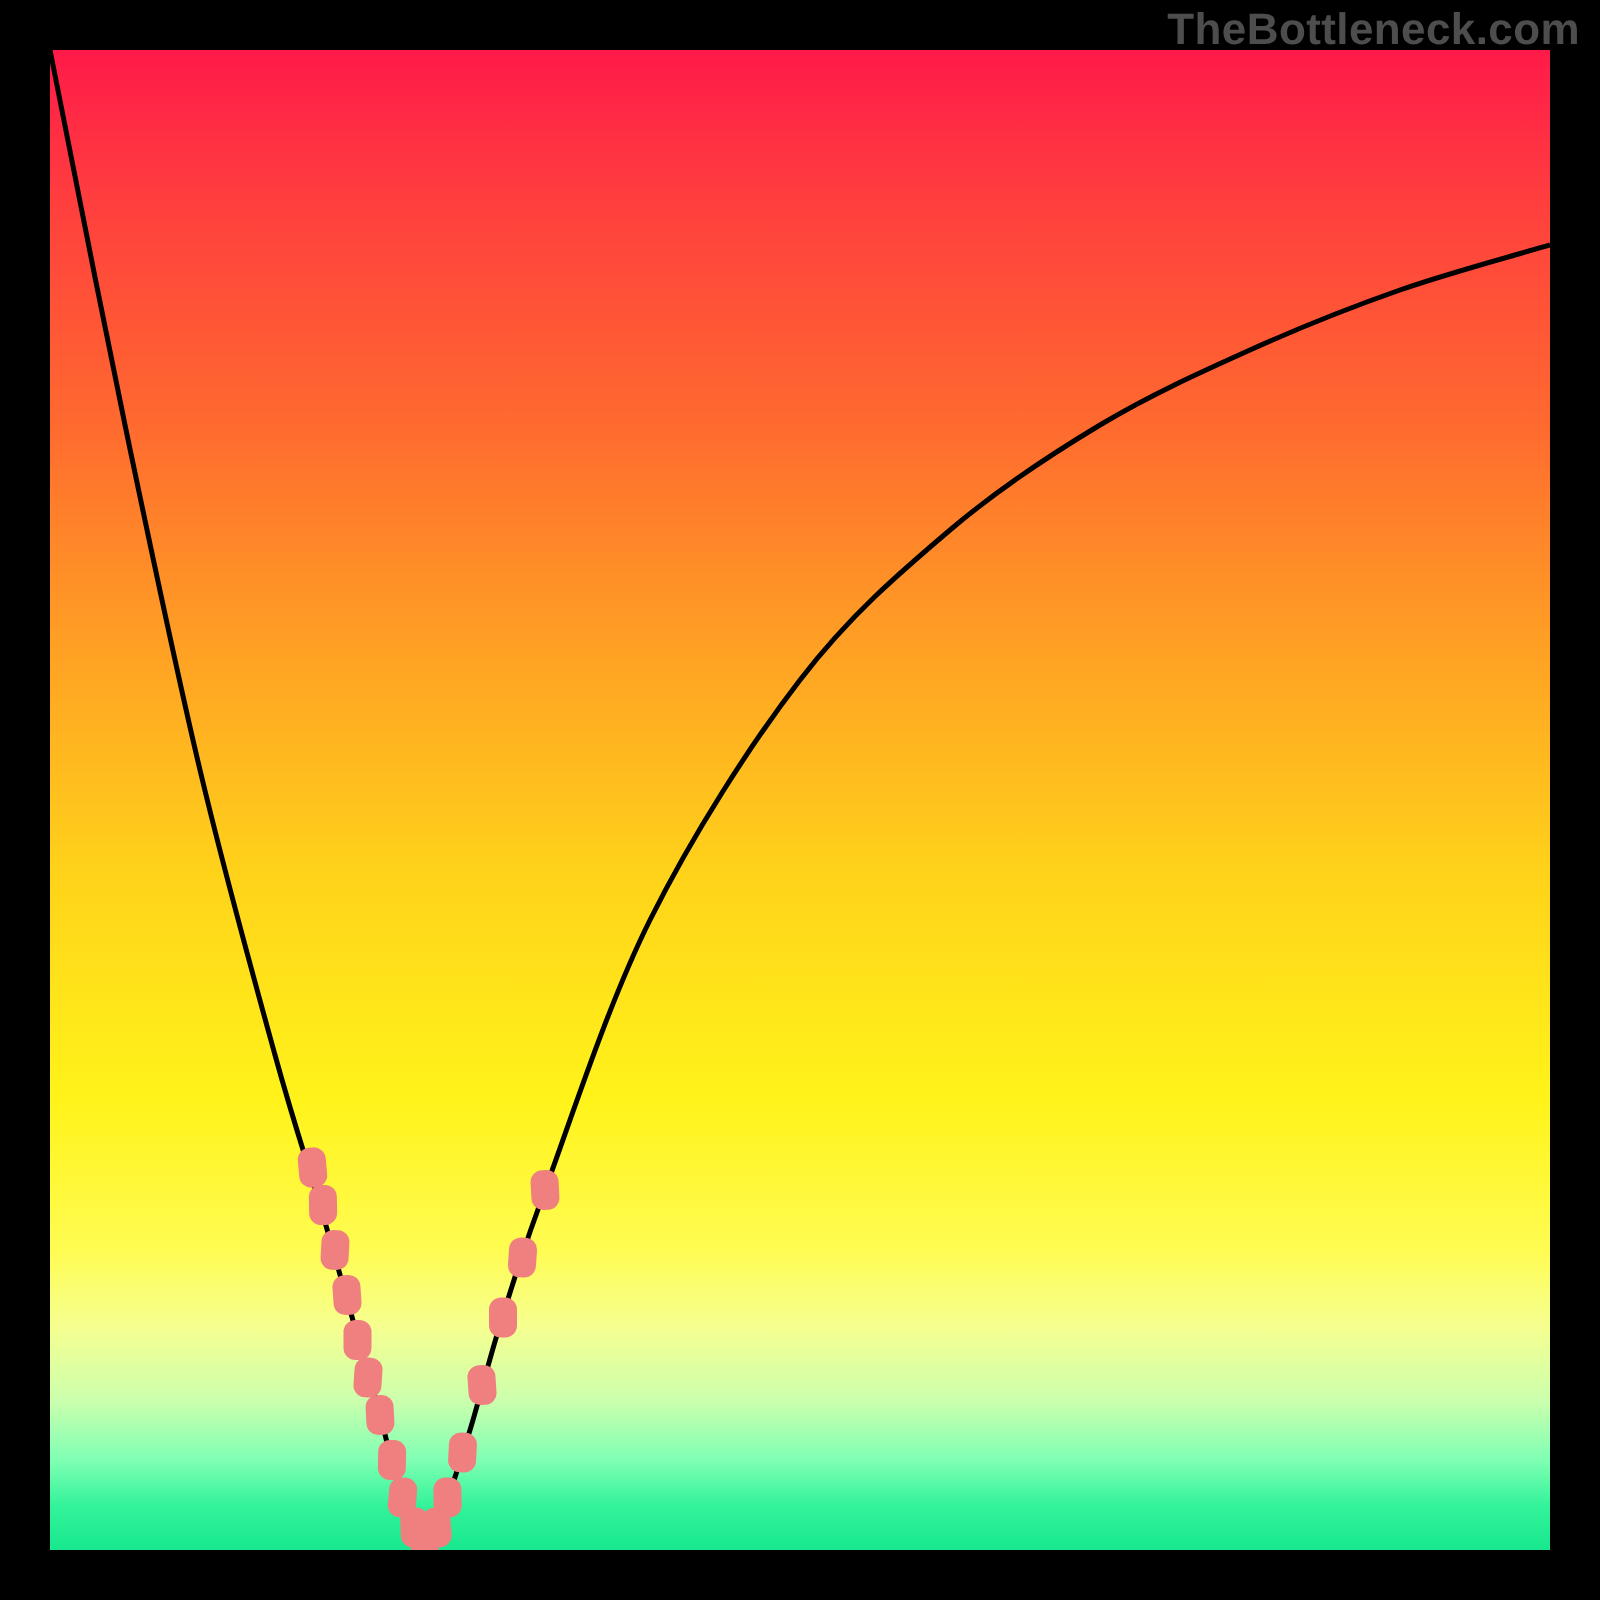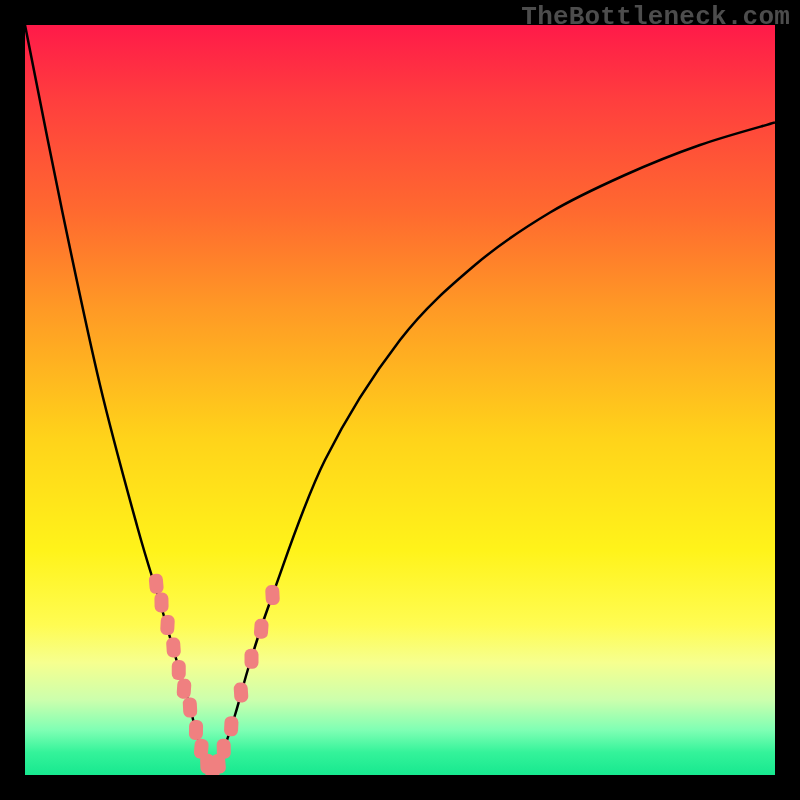--- a/index.html
+++ b/index.html
@@ -43,24 +43,24 @@
       #7fffb4 94%,
       #34f39a 97%,
       #17e88f 100%
     );
   }
   .watermark {
     position: absolute;
     top: 2px;
     right: 10px;
     color: #4d4d4d;
-    font-size: 26px;
+    font-size: 22px;
     font-weight: 600;
     letter-spacing: 0.2px;
-    font-family: Liberation Mono, monospace;
+    font-family: Liberation Sans, sans-serif;
   }
   svg.overlay {
     position: absolute;
     inset: 0;
   }
 </style>
 </head>
 <body>
 
 <div class="frame">

